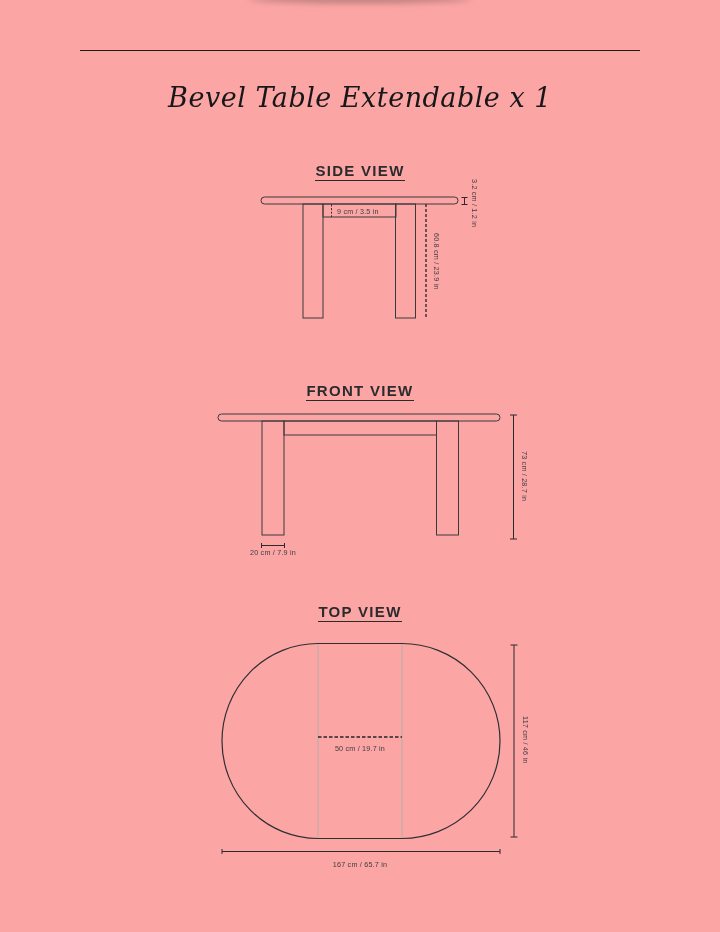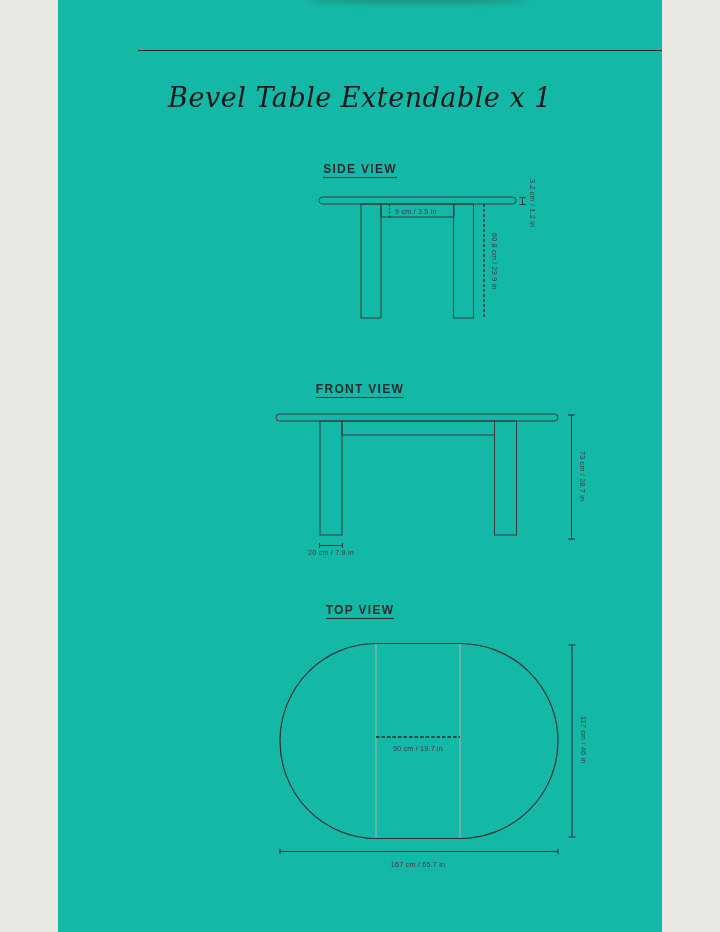--- a/index.html
+++ b/index.html
@@ -1,20 +1,20 @@
 <!DOCTYPE html>
 <html><head>
 <meta charset="utf-8">
 <style>
   html,body{margin:0;padding:0;background:#e9e7e2;}
   .page{
     position:relative;
-    width:604px;height:932px;
+    width:720px;height:932px;
     margin:0 auto;
-    background:#14b8a6;
+    background:#fca5a5;
     overflow:hidden;
     font-family:"Liberation Sans", sans-serif;
   }
   .top-shadow{
     position:absolute;left:250px;top:-5px;width:220px;height:8px;
     border-radius:50%;
     background:rgba(60,55,50,0.35);
     filter:blur(3px);
   }
   .header-rule{
@@ -27,21 +27,21 @@
     text-align:center;
     font-family:"DejaVu Serif", serif;
     font-style:italic;
     font-weight:400;
     font-size:27px;
     letter-spacing:0.5px;
     color:#17171a;
   }
   .view-label{
     position:absolute;left:0;width:100%;text-align:center;
-    font-size:12px;letter-spacing:1.3px;color:#2b2b2e;font-weight:bold;
+    font-size:15px;letter-spacing:1.3px;color:#2b2b2e;font-weight:bold;
   }
   .view-label span{
     border-bottom:1px solid #2b2b2e;
     padding-bottom:1px;
   }
   .view-label.side{top:162px;}
   .view-label.front{top:382px;}
   .view-label.top{top:603px;}
   svg.drawing{position:absolute;left:0;top:0;}
   .ln{stroke:#3a3a3c;stroke-width:1;fill:none;}

